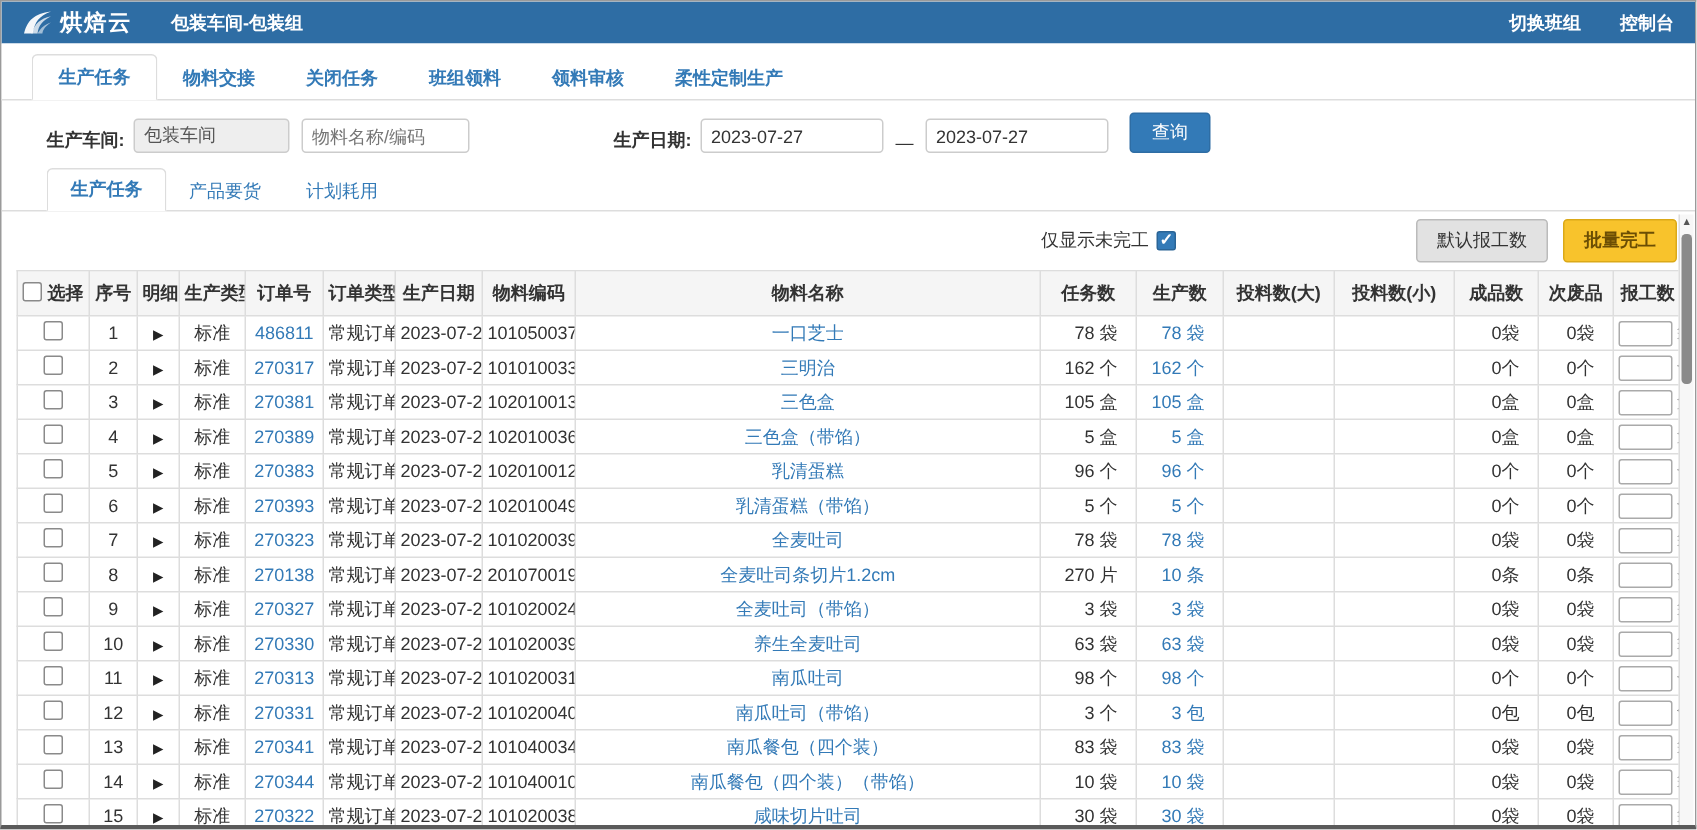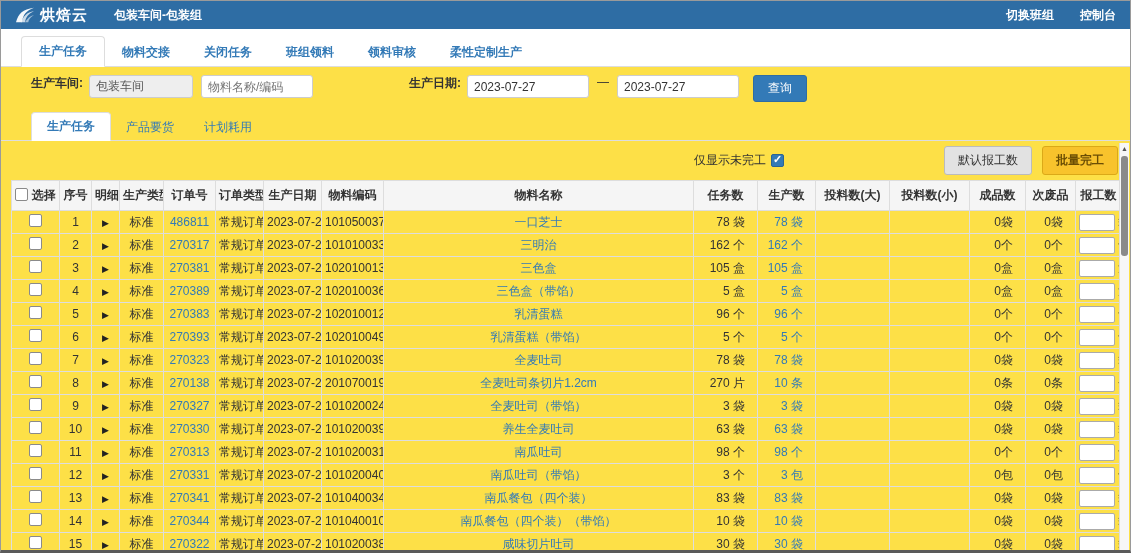--- a/index.html
+++ b/index.html
@@ -1,38 +1,38 @@
 <!DOCTYPE html>
 <html><head>
 <meta charset="utf-8">
 <style>
   * { box-sizing: border-box; margin: 0; padding: 0; }
   html,body { background:#e8e8e8; }
   body { font-family:"Liberation Sans", sans-serif; font-size:12px; color:#333; }
   .screen {
-    position:relative; width:1131px; height:553px; background:#fde047;
+    position:relative; width:1131px; height:553px; background:#ffffff;
     border:1px solid #9a9a9a; border-bottom:3px solid #5a5a5a; overflow:hidden;
   }
   
   .topbar {
     height:28px; background:#2e6da4; color:#fff;
     display:flex; align-items:center; padding:0 14px;
   }
   .brand { display:flex; align-items:center; gap:5px; }
   .brand svg { display:block; }
   .brand-name { font-size:15px; font-weight:bold; letter-spacing:1px; }
   .workshop-name { margin-left:26px; font-size:12px; font-weight:bold; }
   .topbar-right { margin-left:auto; display:flex; gap:26px; }
   .topbar-link { color:#fff; font-weight:bold; cursor:pointer; font-size:12px; }
   
   .tabs { display:flex; align-items:flex-end; padding:7px 0 0 20px; border-bottom:1px solid #ddd; background:#fff; }
   .tab { padding:6px 17px; color:#337ab7; font-weight:bold; cursor:pointer; margin-bottom:-1px; }
   .tab.active { background:#fff; border:1px solid #ddd; border-bottom:1px solid #fff; border-radius:4px 4px 0 0; }
   
-  .filters { display:flex; align-items:flex-start; padding:8px 12px 6px 30px; }
+  .filters { display:flex; align-items:flex-end; padding:8px 12px 6px 30px; }
   .filters label { font-weight:bold; margin-right:6px; }
   .txt-input {
     height:23px; border:1px solid #ccc; border-radius:3px; padding:0 6px;
     font-size:12px; font-family:"Liberation Sans", sans-serif; color:#333;
   }
   .txt-input:disabled { background:#eee; color:#555; }
   .w-workshop { width:104px; }
   .w-material { width:112px; margin-left:8px; }
   .w-date { width:122px; }
   .date-label { margin-left:96px; }

